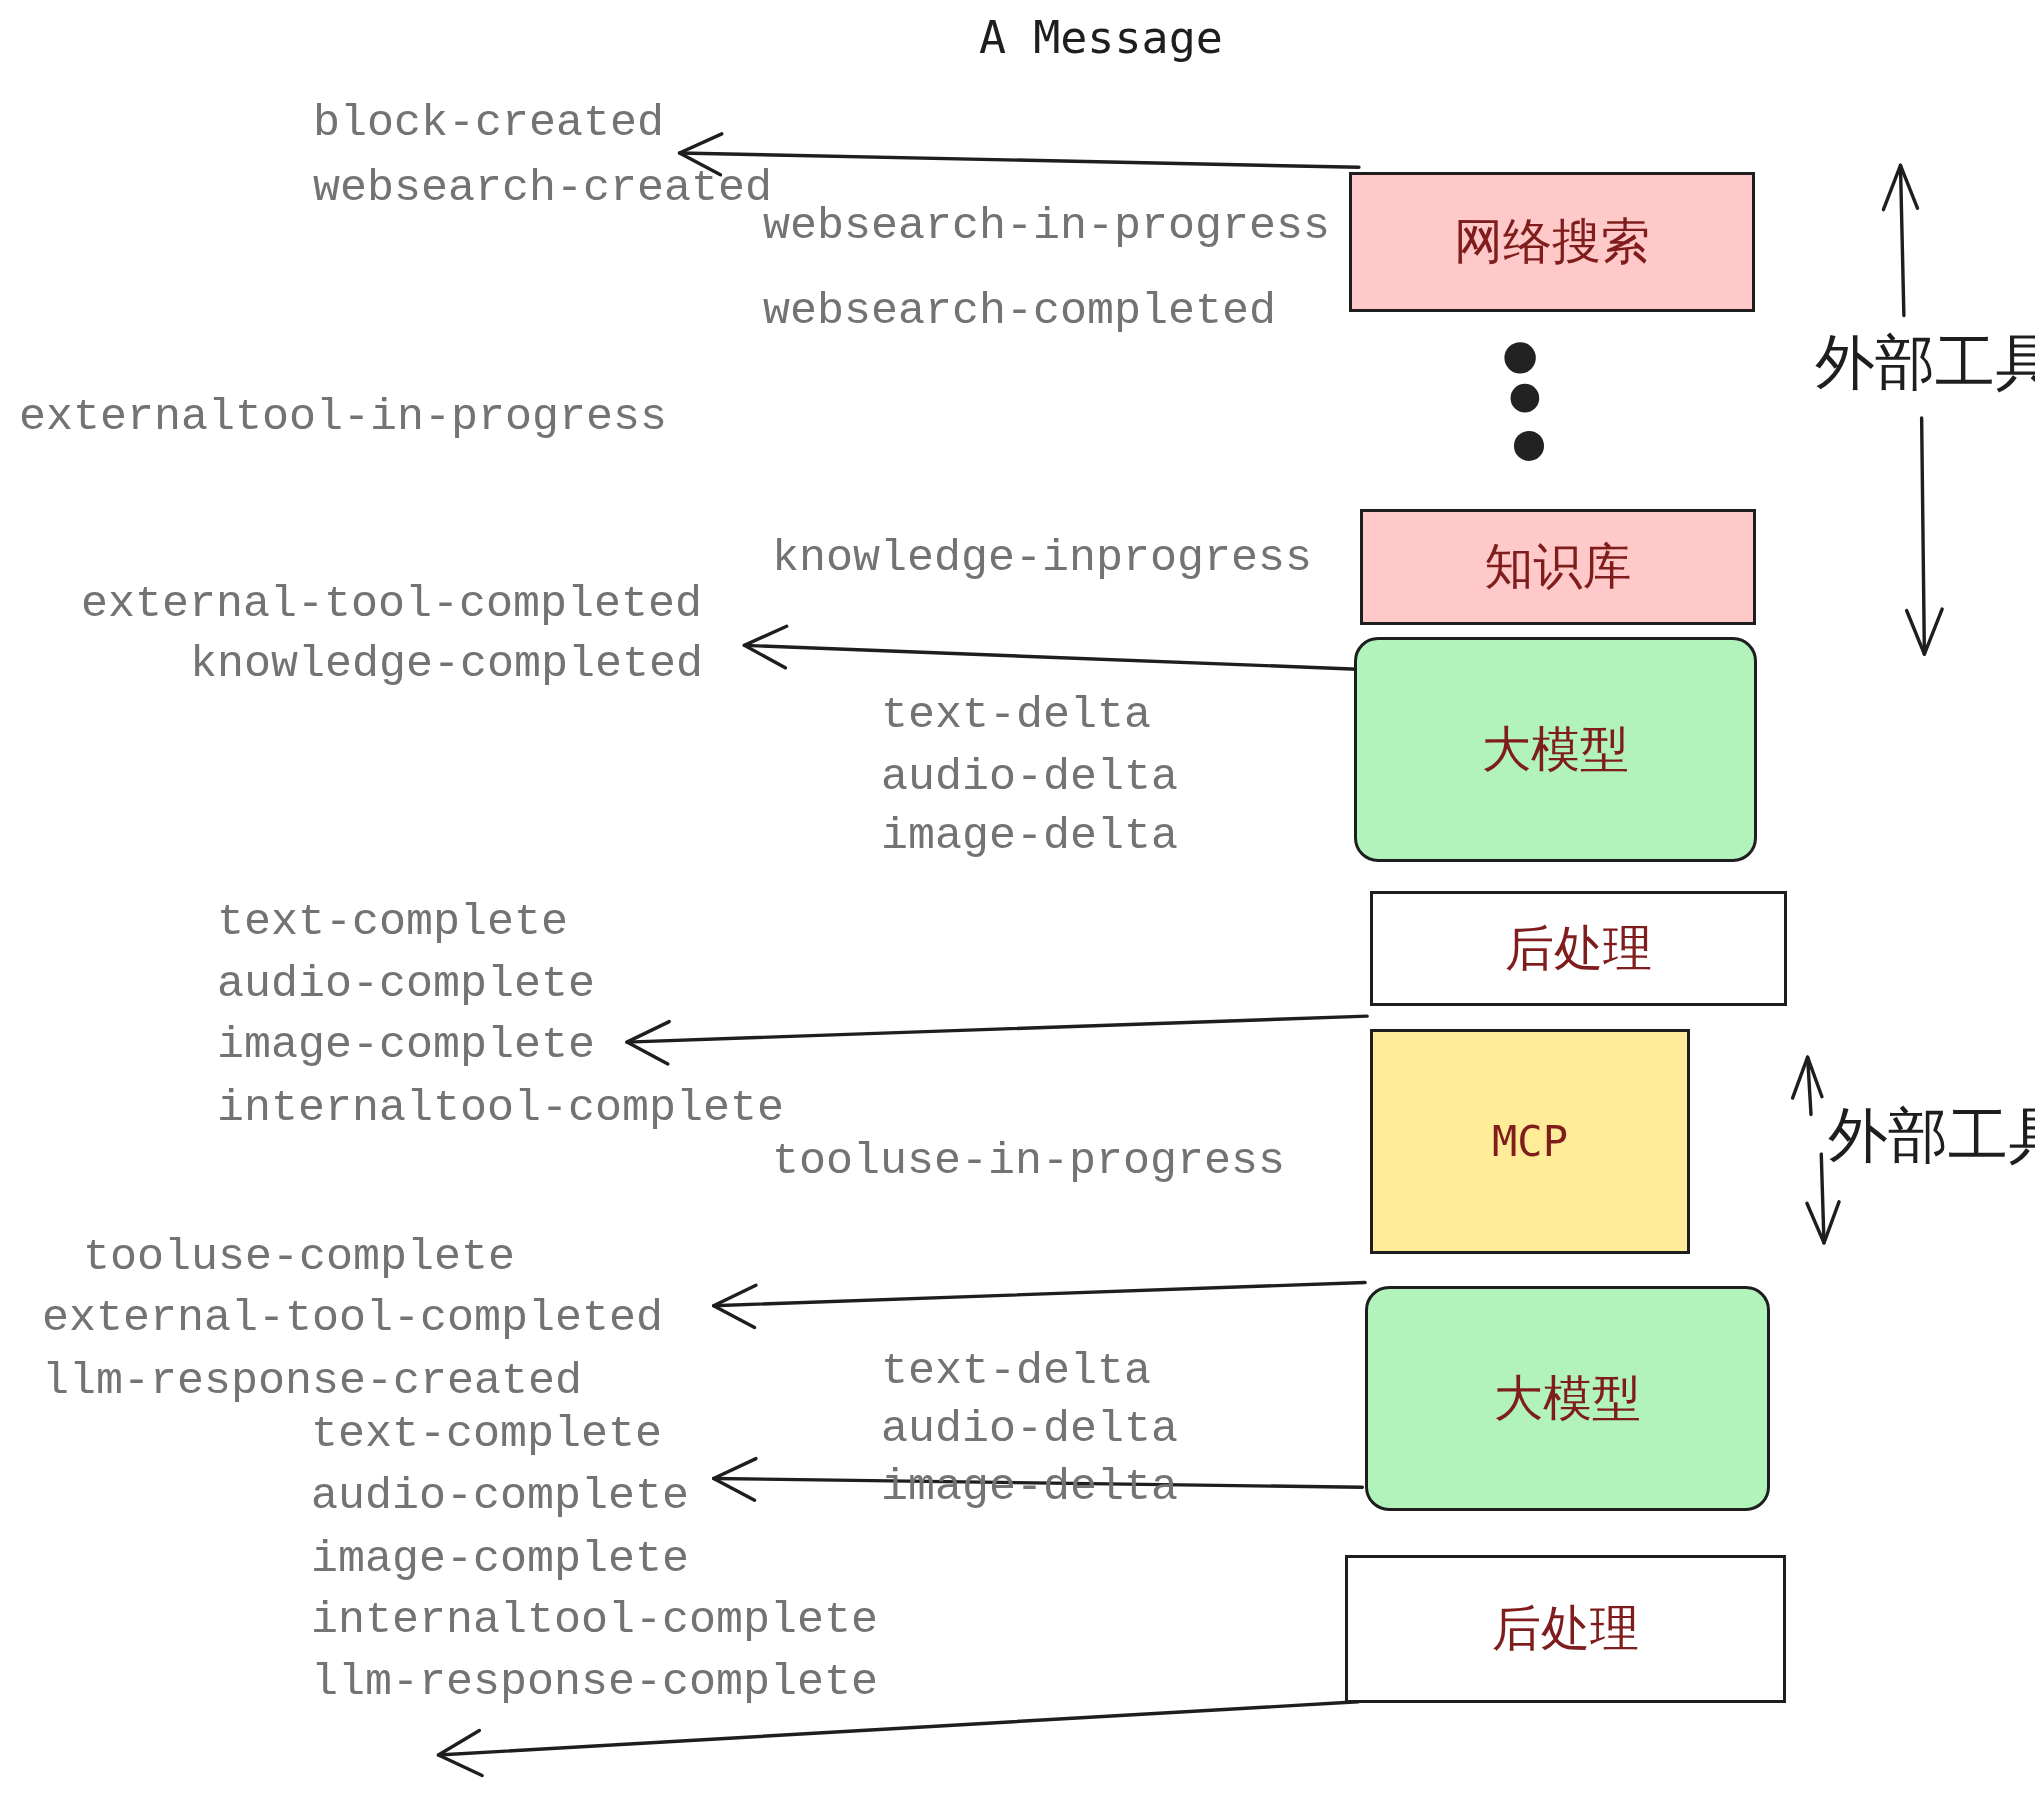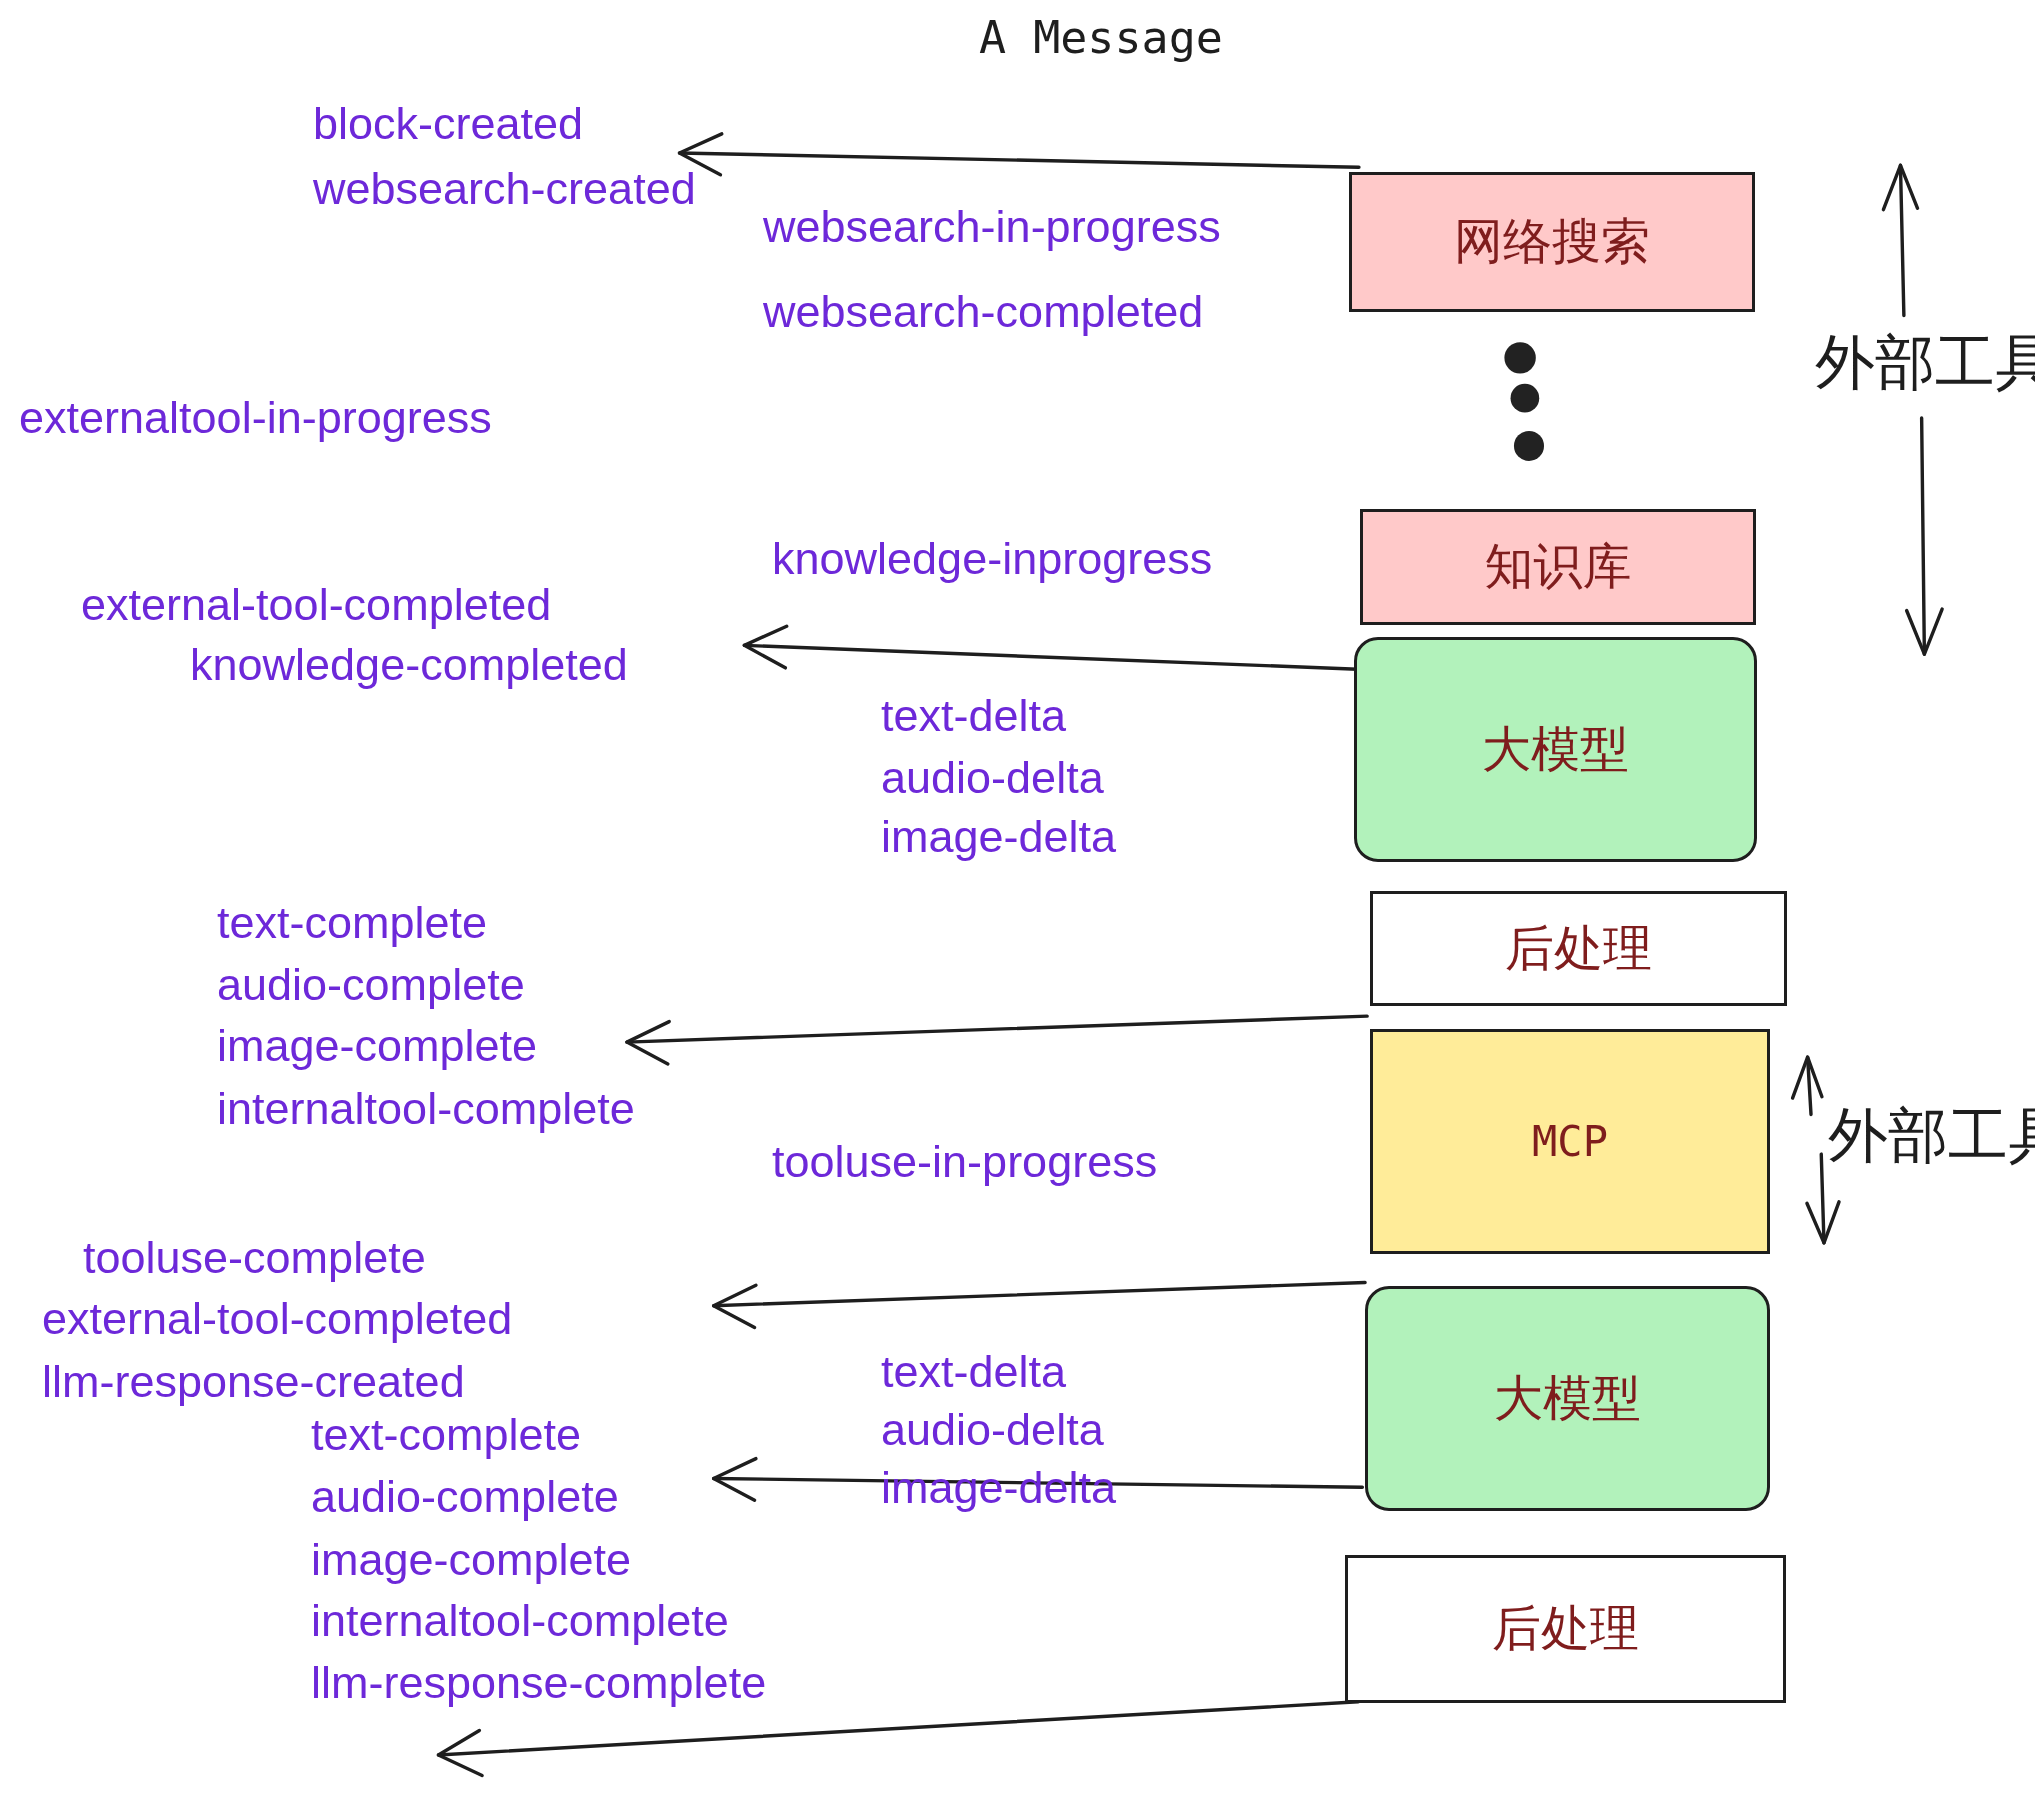--- a/index.html
+++ b/index.html
@@ -1,19 +1,19 @@
 <!DOCTYPE html>
 <html style="font-size:11px"><head>
 <meta charset="utf-8">
 <style>
   html,body{margin:0;padding:0;background:#ffffff;}
   #canvas{position:relative;width:2035px;height:1796px;background:#ffffff;overflow:hidden;
           font-family:"DejaVu Sans Mono", monospace;color:#1e1e1e;}
-  .evt{position:absolute;font-family:Liberation Sans, sans-serif;font-size:45px;line-height:45px;
-       white-space:nowrap;color:#6d28d9;}
+  .evt{position:absolute;font-family:Liberation Mono, monospace;font-size:45px;line-height:45px;
+       white-space:nowrap;color:#737373;}
   .title{position:absolute;font-family:"DejaVu Sans Mono", monospace;font-size:45px;line-height:45px;
        white-space:nowrap;color:#1e1e1e;}
   .node{position:absolute;border:3.4px solid #1e1e1e;display:flex;align-items:center;justify-content:center;
         font-family:"DejaVu Sans", sans-serif;font-size:49px;color:#7f1d1d;box-sizing:border-box;}
   .node.pink{background:#ffc9c9;}
   .node.green{background:#b2f2bb;border-radius:24px;}
   .node.yellow{background:#ffec99;}
   .node.white{background:#ffffff;}
   .node .mono{font-family:"DejaVu Sans Mono", monospace;font-size:42px;}
   .anno{position:absolute;font-family:"DejaVu Sans", sans-serif;font-size:60px;line-height:48px;
@@ -93,21 +93,21 @@
   </div>
   <div class="node pink" style="left:1360px;top:509px;width:396px;height:116px;text-align:center;">
     <span>知识库</span>
   </div>
   <div class="node green" style="left:1354px;top:637px;width:403px;height:225px;">
     <span>大模型</span>
   </div>
   <div class="node white" style="left:1370px;top:891px;width:417px;height:115px;">
     <span>后处理</span>
   </div>
-  <div class="node yellow" style="left:1370px;top:1029px;width:400px;height:225px;align-items:center;">
+  <div class="node yellow" style="left:1370px;top:1029px;width:320px;height:225px;align-items:center;">
     <span class="mono">MCP</span>
   </div>
   <div class="node green" style="left:1365px;top:1286px;width:405px;height:225px;">
     <span>大模型</span>
   </div>
   <div class="node white" style="left:1345px;top:1555px;width:441px;height:148px;">
     <span>后处理</span>
   </div>
 
   <div class="anno" style="left:1815px;top:338px;">外部工具</div>

